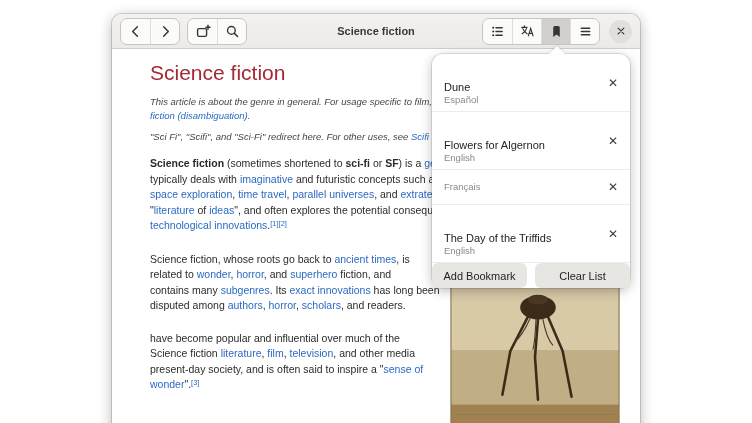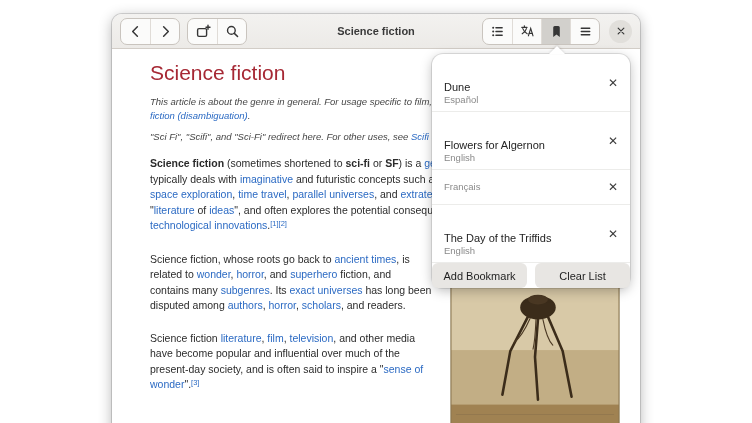--- a/index.html
+++ b/index.html
@@ -184,26 +184,26 @@
     <div class="para">
         <div class="line"><span class="b">Science fiction</span><span> (sometimes shortened to </span><span class="b">sci-fi</span><span> or </span><span class="b">SF</span><span>) is a </span><a href="#" class="link">genre</a><span> of</span></div>
         <div class="line"><span>typically deals with </span><a href="#" class="link">imaginative</a><span> and futuristic concepts such as</span></div>
         <div class="line"><a href="#" class="link">space exploration</a><span>, </span><a href="#" class="link">time travel</a><span>, </span><a href="#" class="link">parallel universes</a><span>, and </span><a href="#" class="link">extraterrestrial</a></div>
         <div class="line"><span>"</span><a href="#" class="link">literature</a><span> of </span><a href="#" class="link">ideas</a><span>", and often explores the potential consequences</span></div>
         <div class="line"><a href="#" class="link">technological innovations</a><span>.</span><a href="#" class="link sup">[1]</a><a href="#" class="link sup">[2]</a></div>
       </div>
     <div class="para">
         <div class="line"><span>Science fiction, whose roots go back to </span><a href="#" class="link">ancient times</a><span>, is</span></div>
         <div class="line"><span>related to </span><a href="#" class="link">wonder</a><span>, </span><a href="#" class="link">horror</a><span>, and </span><a href="#" class="link">superhero</a><span> fiction, and</span></div>
-        <div class="line"><span>contains many </span><a href="#" class="link">subgenres</a><span>. Its </span><a href="#" class="link">exact universes</a><span> has long been</span></div>
+        <div class="line"><span>contains many </span><a href="#" class="link">subgenres</a><span>. Its </span><a href="#" class="link">exact innovations</a><span> has long been</span></div>
         <div class="line"><span>disputed among </span><a href="#" class="link">authors</a><span>, </span><a href="#" class="link">horror</a><span>, </span><a href="#" class="link">scholars</a><span>, and readers.</span></div>
       </div>
     <div class="para">
+        <div class="line"><span>have become popular and influential over much of the</span></div>
         <div class="line"><span>Science fiction </span><a href="#" class="link">literature</a><span>, </span><a href="#" class="link">film</a><span>, </span><a href="#" class="link">television</a><span>, and other media</span></div>
-        <div class="line"><span>have become popular and influential over much of the</span></div>
         <div class="line"><span>present-day society, and is often said to inspire a "</span><a href="#" class="link">sense of</a></div>
         <div class="line"><a href="#" class="link">wonder</a><span>".</span><a href="#" class="link sup">[3]</a></div>
       </div>
 
     <div class="thumb">
       <svg viewBox="0 0 170 215" preserveAspectRatio="none">
         <rect x="0" y="0" width="170" height="215" fill="#cfbe9a"></rect>
         <rect x="0" y="0" width="170" height="95" fill="#d8c9a7"></rect>
         <rect x="0" y="95" width="170" height="60" fill="#c2ae85"></rect>
         <rect x="0" y="150" width="170" height="40" fill="#a08252"></rect>

